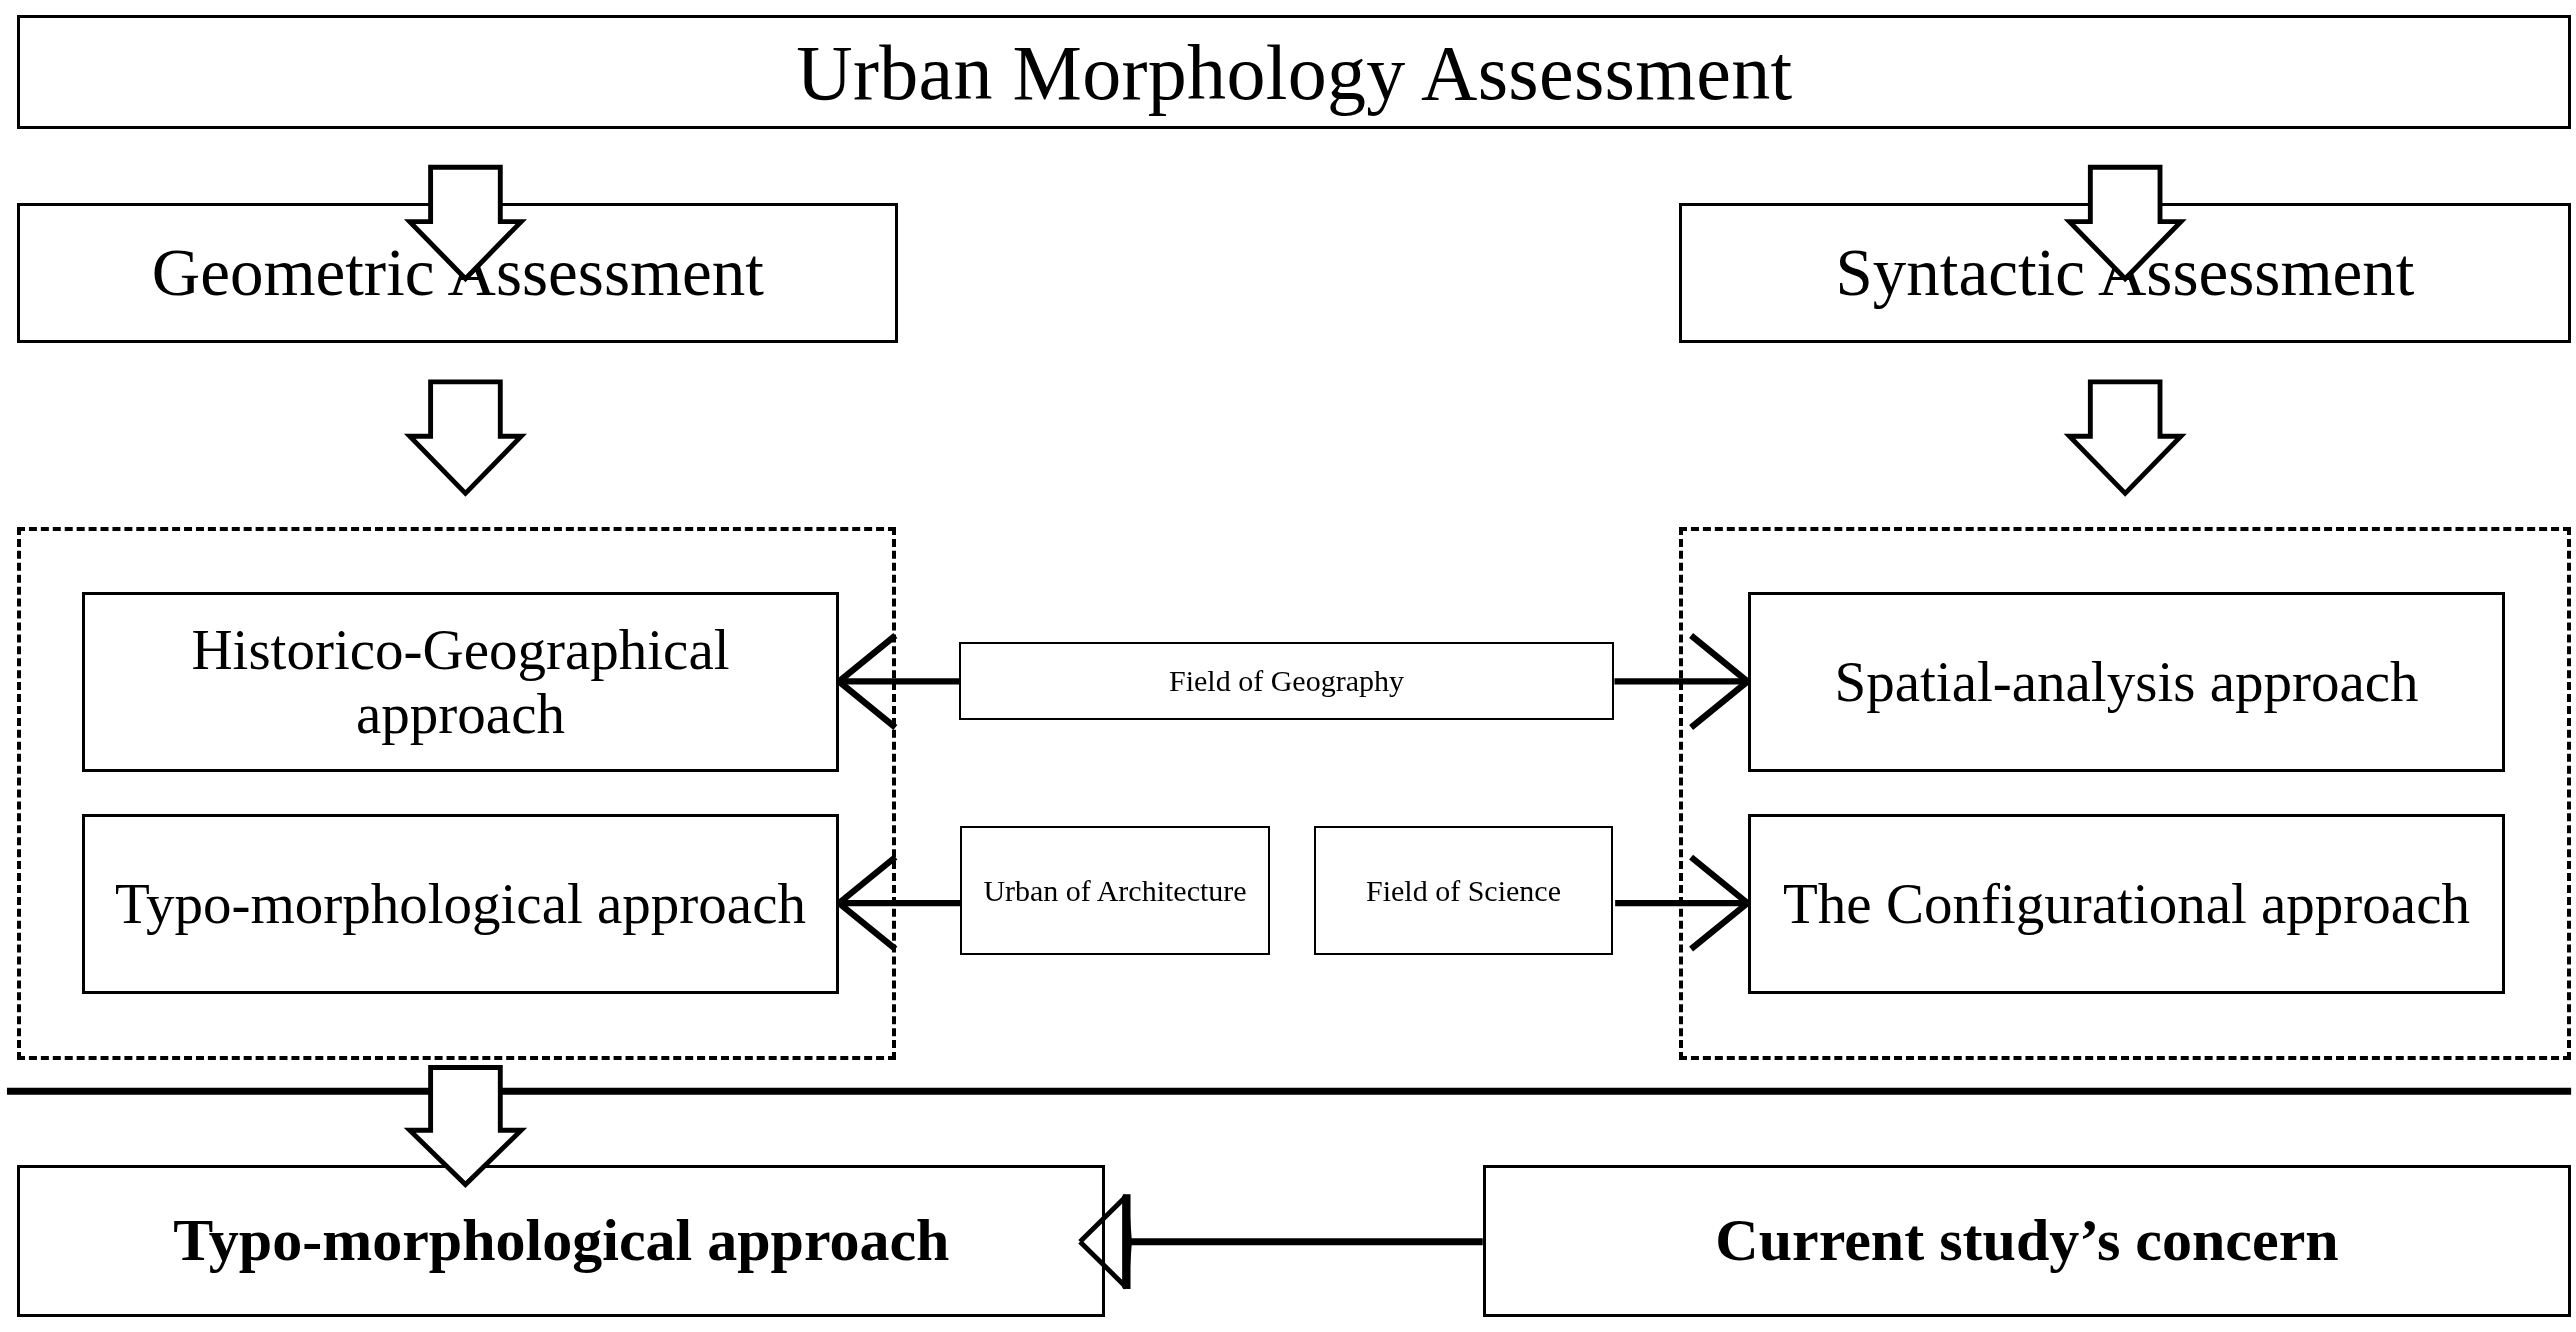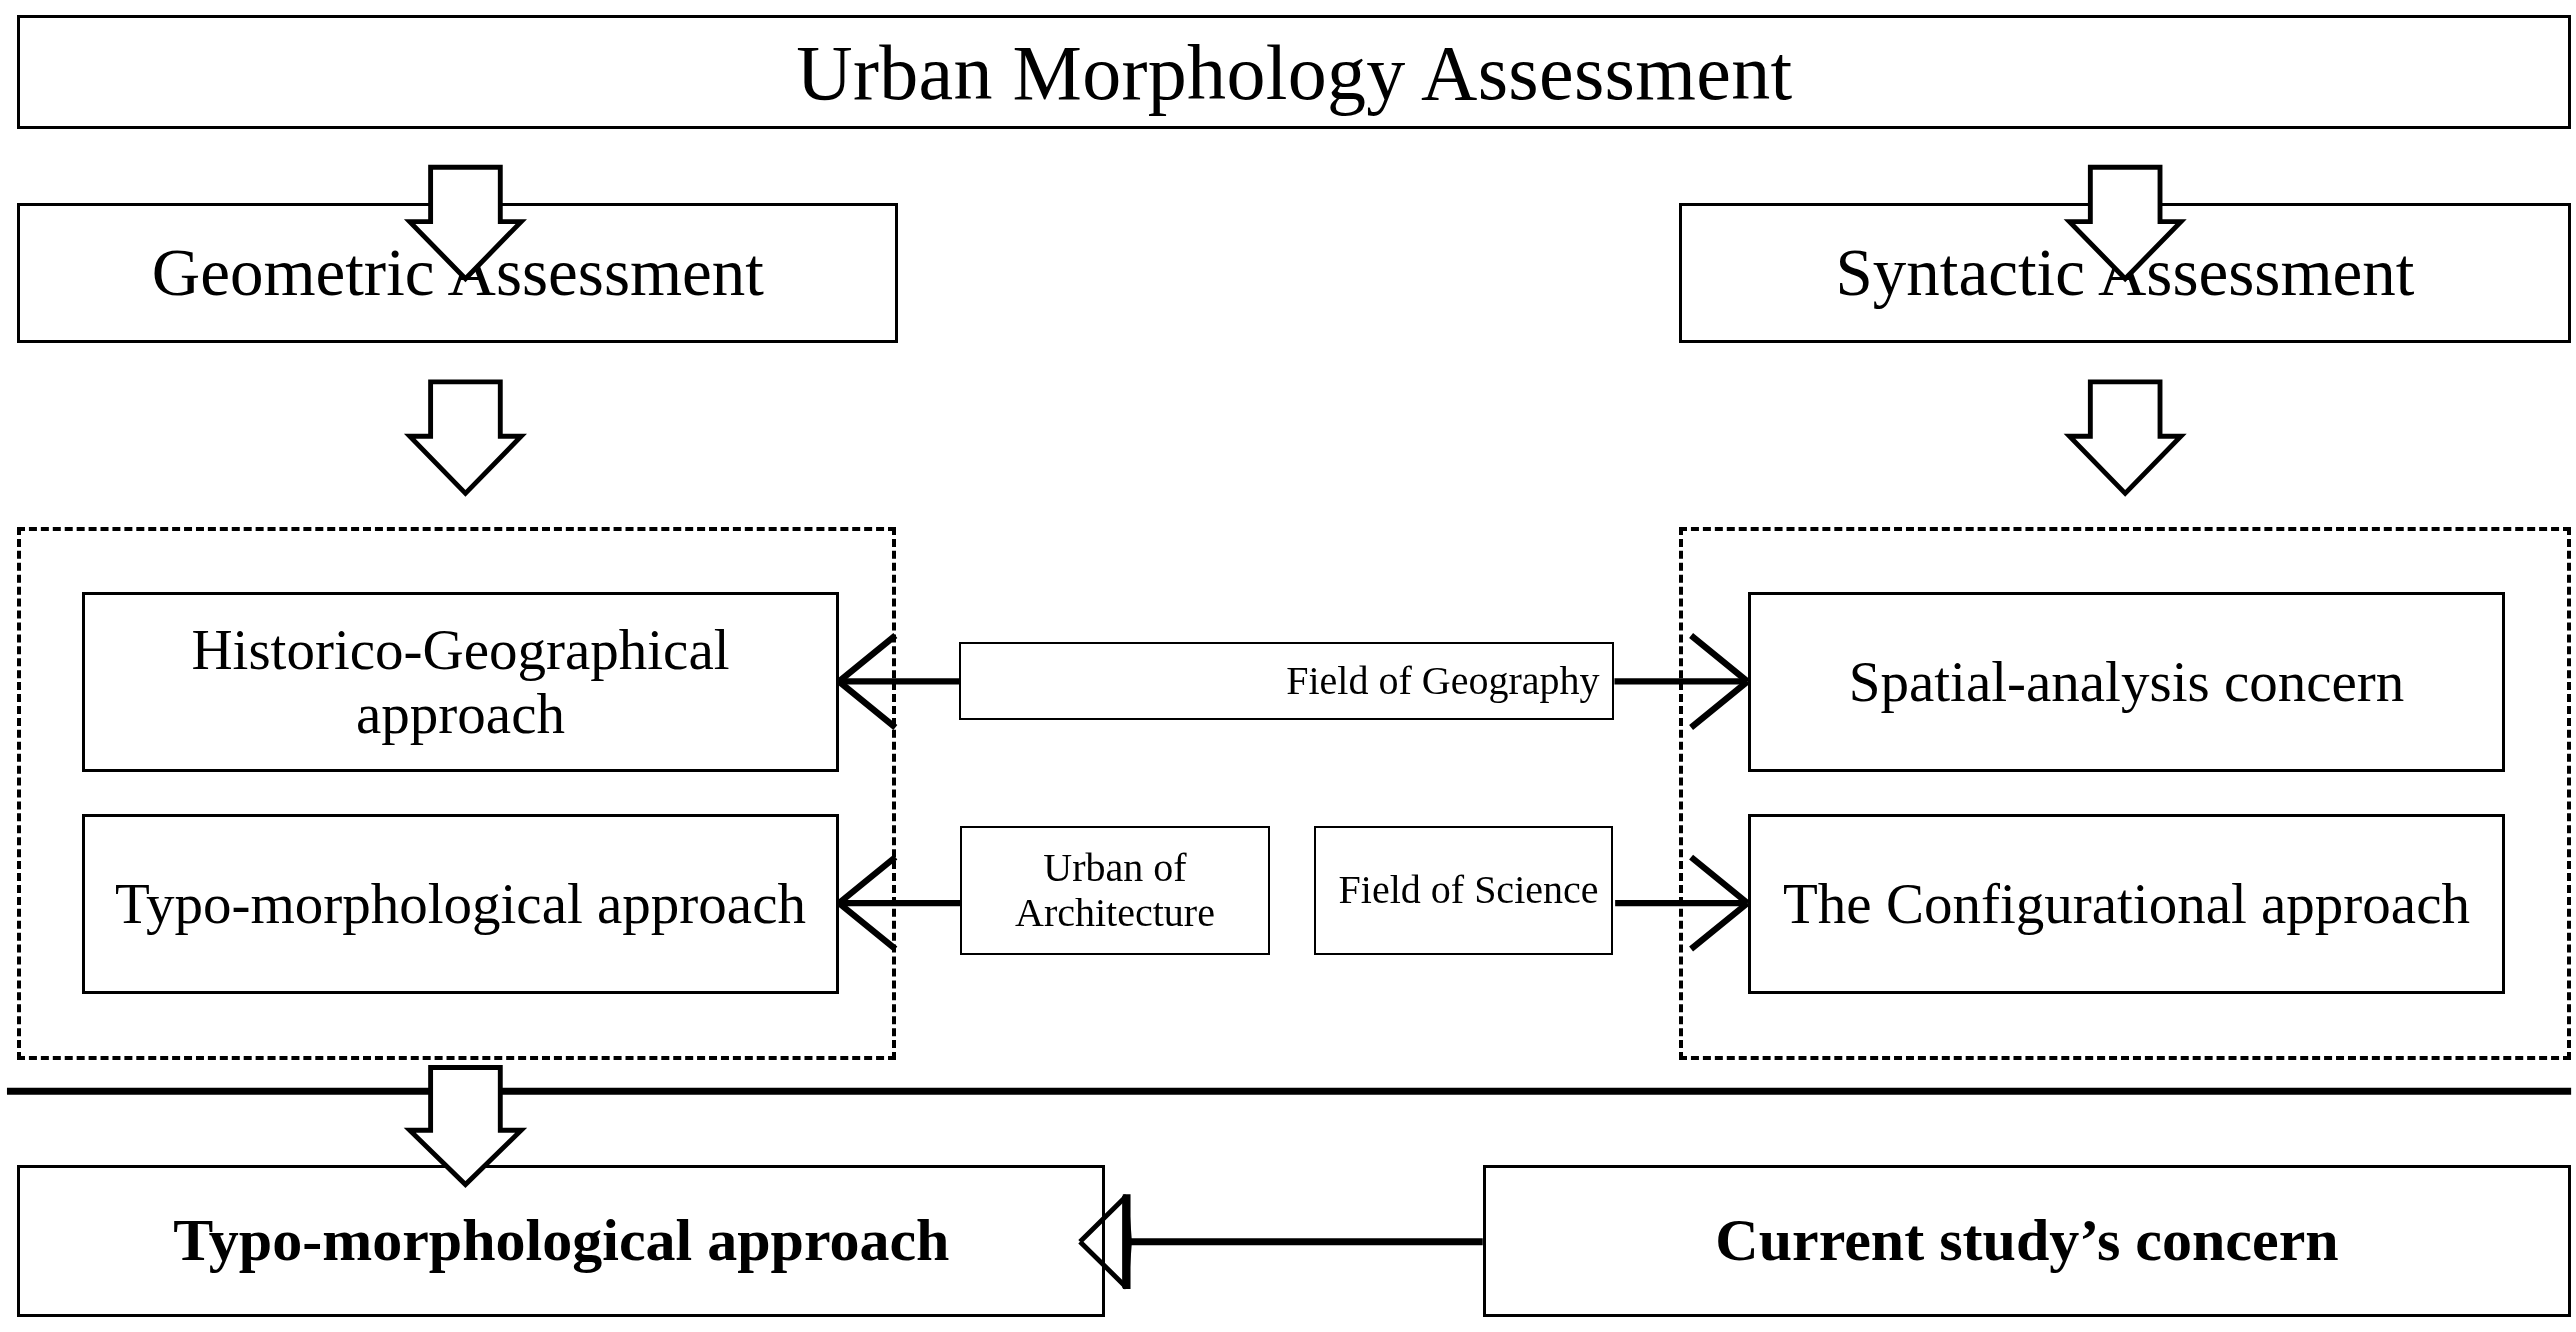--- a/index.html
+++ b/index.html
@@ -8,21 +8,21 @@
        overflow:hidden;}
   .stage{position:absolute;left:0;top:0;width:2576px;height:1333px;}
   .box{position:absolute;box-sizing:border-box;border:3.5px solid #000;background:#fff;
        display:flex;align-items:center;justify-content:center;text-align:center;
        line-height:1.12;}
   .dashed{position:absolute;box-sizing:border-box;border:4.9px dashed #000;background:transparent;}
   .tiny{border-width:2.8px;}
   .title-box{font-size:78px;font-weight:normal;letter-spacing:0.3px;}
   .lvl2{font-size:67px;font-weight:normal;}
   .approach{font-size:57px;font-weight:normal;}
-  .field{font-size:40px;font-weight:normal;justify-content:flex-end;}
+  .field{font-size:30px;font-weight:normal;}
   .bold-box{font-size:60px;font-weight:bold;}
   svg.ov{position:absolute;left:0;top:0;width:2576px;height:1333px;pointer-events:none;}
   .txt{display:block;padding:0 12.5px;}
 </style>
 </head>
 <body>
 
 <div class="stage">
 
   <div class="box title-box" style="left:17.4px;top:15.3px;width:2554px;height:114px;">
@@ -43,21 +43,21 @@
 
   <div class="box approach" style="left:82px;top:592px;width:757px;height:180px;">
     <span class="txt">Historico-Geographical approach</span>
   </div>
 
   <div class="box approach" style="left:82px;top:814px;width:757px;height:180px;">
     <span class="txt">Typo-morphological approach</span>
   </div>
 
   <div class="box approach" style="left:1748px;top:592px;width:757px;height:180px;">
-    <span class="txt">Spatial-analysis concern</span>
+    <span class="txt">Spatial-analysis approach</span>
   </div>
 
   <div class="box approach" style="left:1748px;top:814px;width:757px;height:180px;">
     <span class="txt">The Configurational approach</span>
   </div>
 
   <div class="box field tiny" style="left:959px;top:642px;width:655px;height:78px;">
     <span class="txt">Field of Geography</span>
   </div>
 

